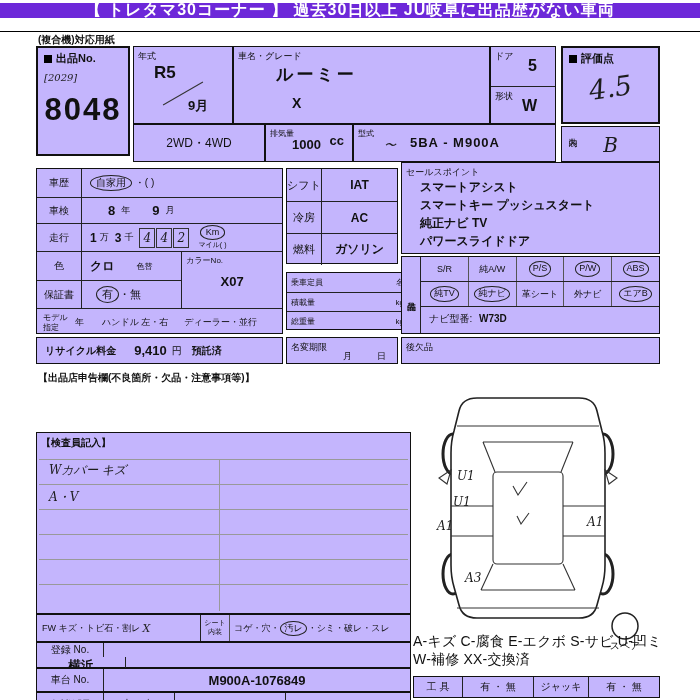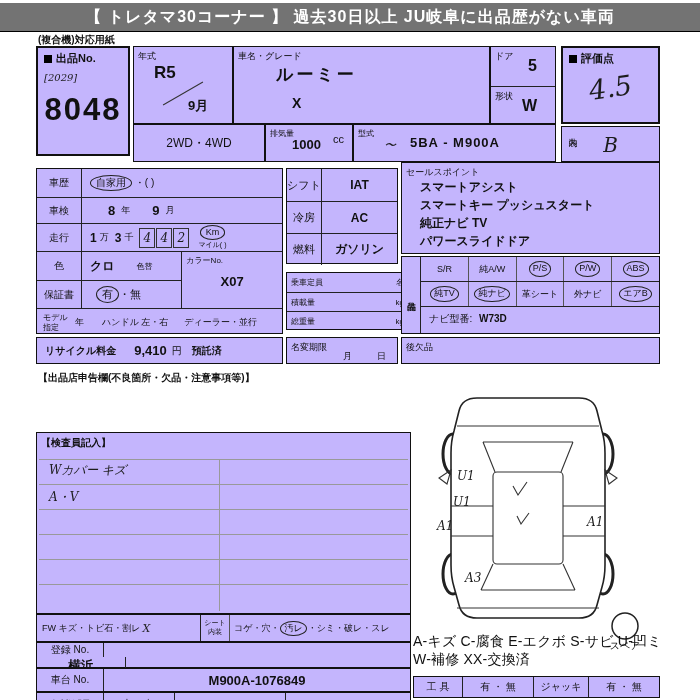--- a/index.html
+++ b/index.html
@@ -8,21 +8,21 @@
   .abs{position:absolute;box-sizing:border-box;}
   .box{position:absolute;border:1.6px solid #111;box-sizing:border-box;background:#c4b5fd;}
   .bt{border-top:1px solid #222;}
   .br{border-right:1px solid #222;}
   .c{display:flex;align-items:center;justify-content:center;}
   .oval{display:inline-block;border:1.4px solid #222;border-radius:50%;padding:0 5px;line-height:1.35;}
   .hw{font-family:"DejaVu Serif","DejaVu Sans",serif;font-style:italic;color:#1c1c1c;}
   .sq{display:inline-block;width:8px;height:8px;background:#000;margin-right:4px;vertical-align:-1px;}
   .vtxt{writing-mode:vertical-rl;text-orientation:upright;line-height:1;}
 
-  .header-bar{left:0;top:3px;width:700px;height:29px;background:#737373;color:#fff;
+  .header-bar{left:0;top:3px;width:700px;height:15px;background:#6d28d9;color:#fff;
               display:flex;align-items:center;justify-content:center;font-size:16px;font-weight:bold;letter-spacing:1px;}
   .top-rule{left:0;top:31px;width:700px;border-top:1.5px solid #000;}
   .paper-note{left:38px;top:33px;font-size:10px;font-weight:bold;}
 
   .lot-box{left:36px;top:46px;width:94px;height:110px;border-width:2px;}
   .lot-head{padding:3px 0 0 6px;font-size:11px;font-weight:bold;}
   .lot-ref{position:absolute;left:6px;top:24px;font-size:10px;}
   .lot-num{position:absolute;left:0;top:44px;width:100%;text-align:center;font-size:31px;font-weight:bold;letter-spacing:2px;}
 
   .year-box{left:133px;top:46px;width:100px;height:78px;}
@@ -36,21 +36,21 @@
   .name-val{position:absolute;left:42px;top:16px;font-size:17px;font-weight:bold;letter-spacing:3px;}
   .grade-val{position:absolute;left:58px;top:48px;font-size:14px;font-weight:bold;}
   .door-row{position:relative;height:39px;}
   .door-val{position:absolute;right:18px;top:10px;font-size:16px;font-weight:bold;}
   .score-head{padding:3px 0 0 6px;font-size:11px;font-weight:bold;}
   .score-val{position:absolute;left:0;top:24px;width:100%;text-align:center;font-size:27px;transform:rotate(-8deg);}
 
   .drive-cell{left:133px;top:124px;width:132px;height:38px;font-size:12px;}
   .disp-cell{left:265px;top:124px;width:88px;height:38px;}
   .disp-val{position:absolute;left:26px;top:12px;font-size:13px;font-weight:bold;}
-  .disp-unit{position:absolute;right:8px;top:8px;font-size:11px;}
+  .disp-unit{position:absolute;right:8px;top:8px;font-size:13px;font-weight:bold;}
   .model-cell{left:353px;top:124px;width:203px;height:38px;text-align:center;}
   .model-mark{position:absolute;left:30px;top:12px;font-size:12px;}
   .model-val{position:absolute;left:56px;top:10px;font-size:13px;font-weight:bold;letter-spacing:1px;}
   .int-cell{left:561px;top:126px;width:99px;height:36px;}
   .int-lbl{position:absolute;left:6px;top:4px;font-size:9px;height:28px;}
   .int-val{position:absolute;left:0;top:6px;width:100%;text-align:center;font-size:20px;}
 
   .details-box{left:36px;top:168px;width:247px;height:166px;}
   .d-row{display:flex;align-items:center;box-sizing:border-box;}
   .d-lab{width:44px;align-self:stretch;display:flex;align-items:center;justify-content:center;font-size:10px;border-right:1px solid #222;}

